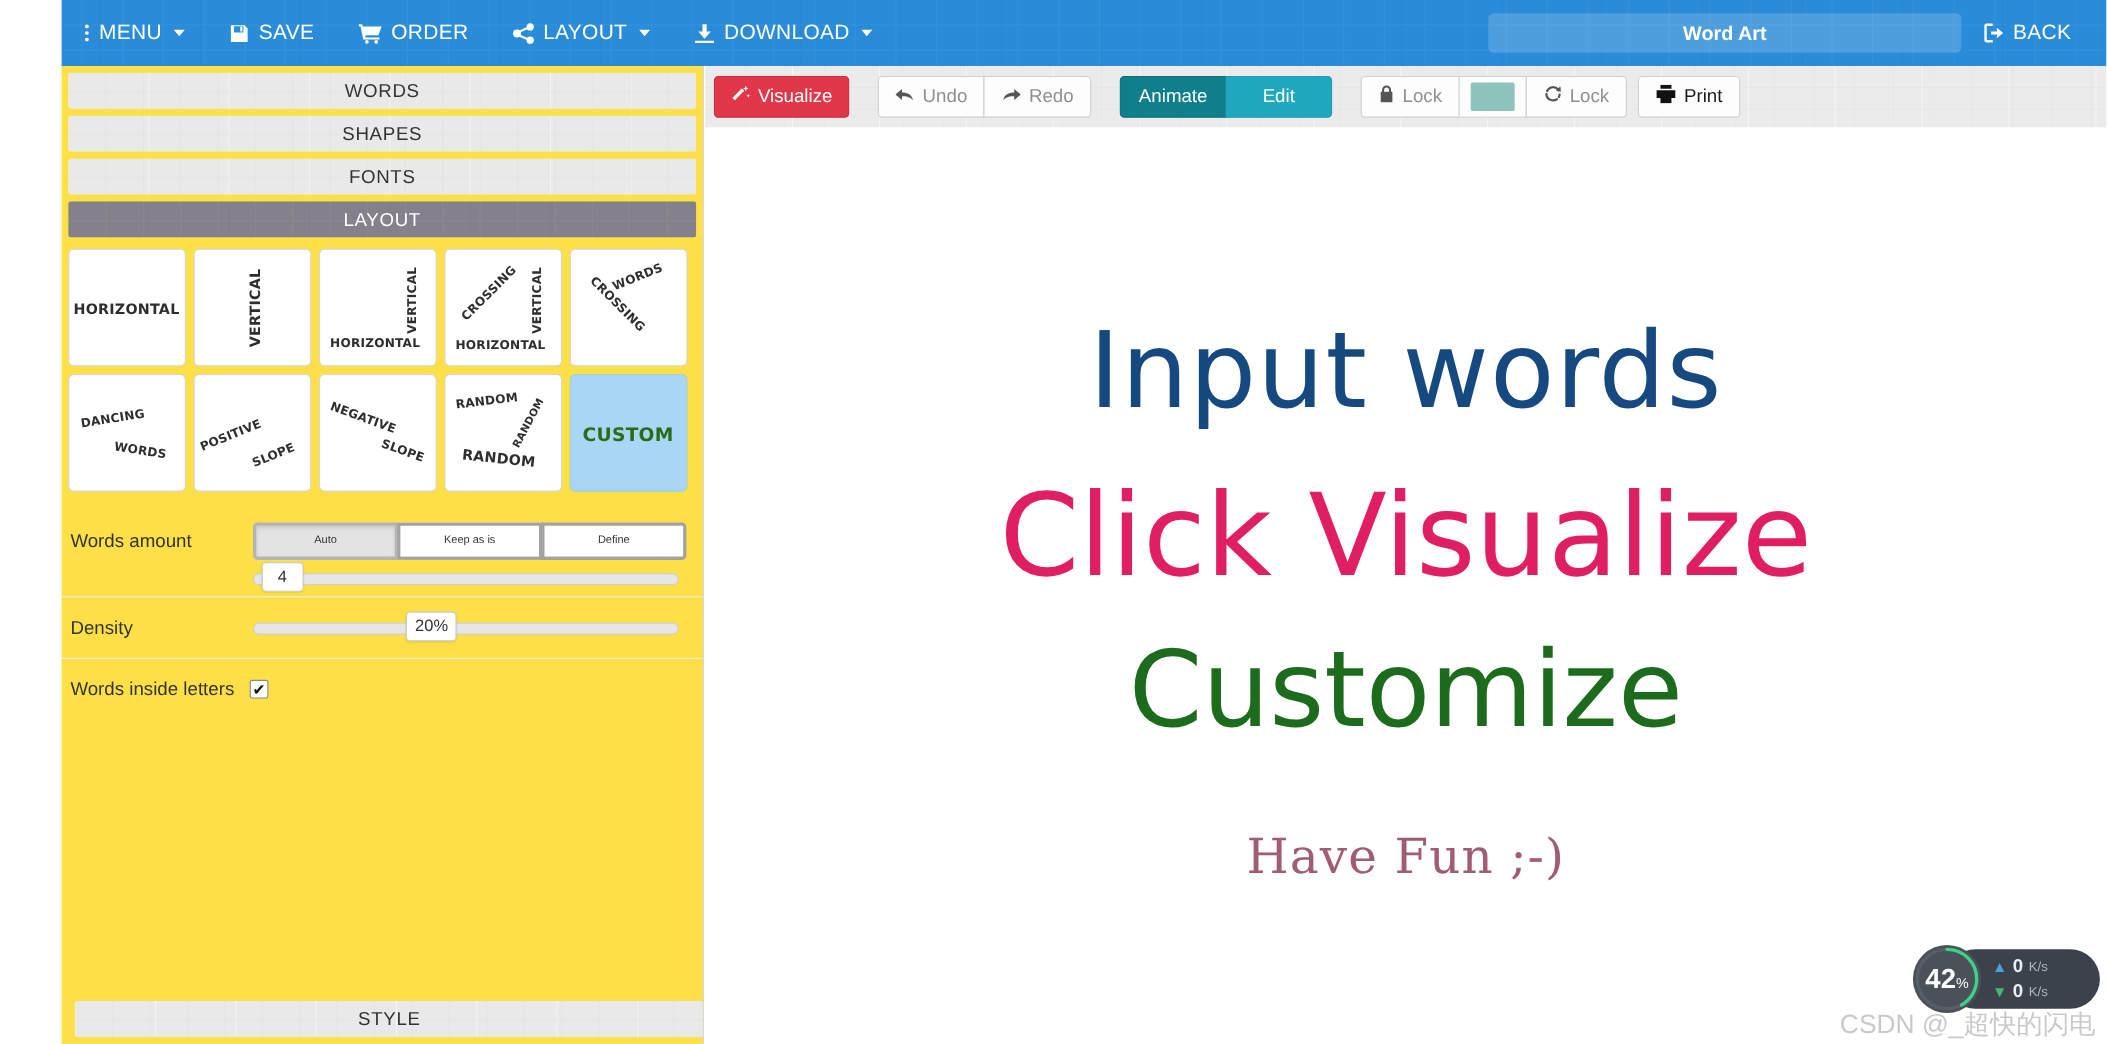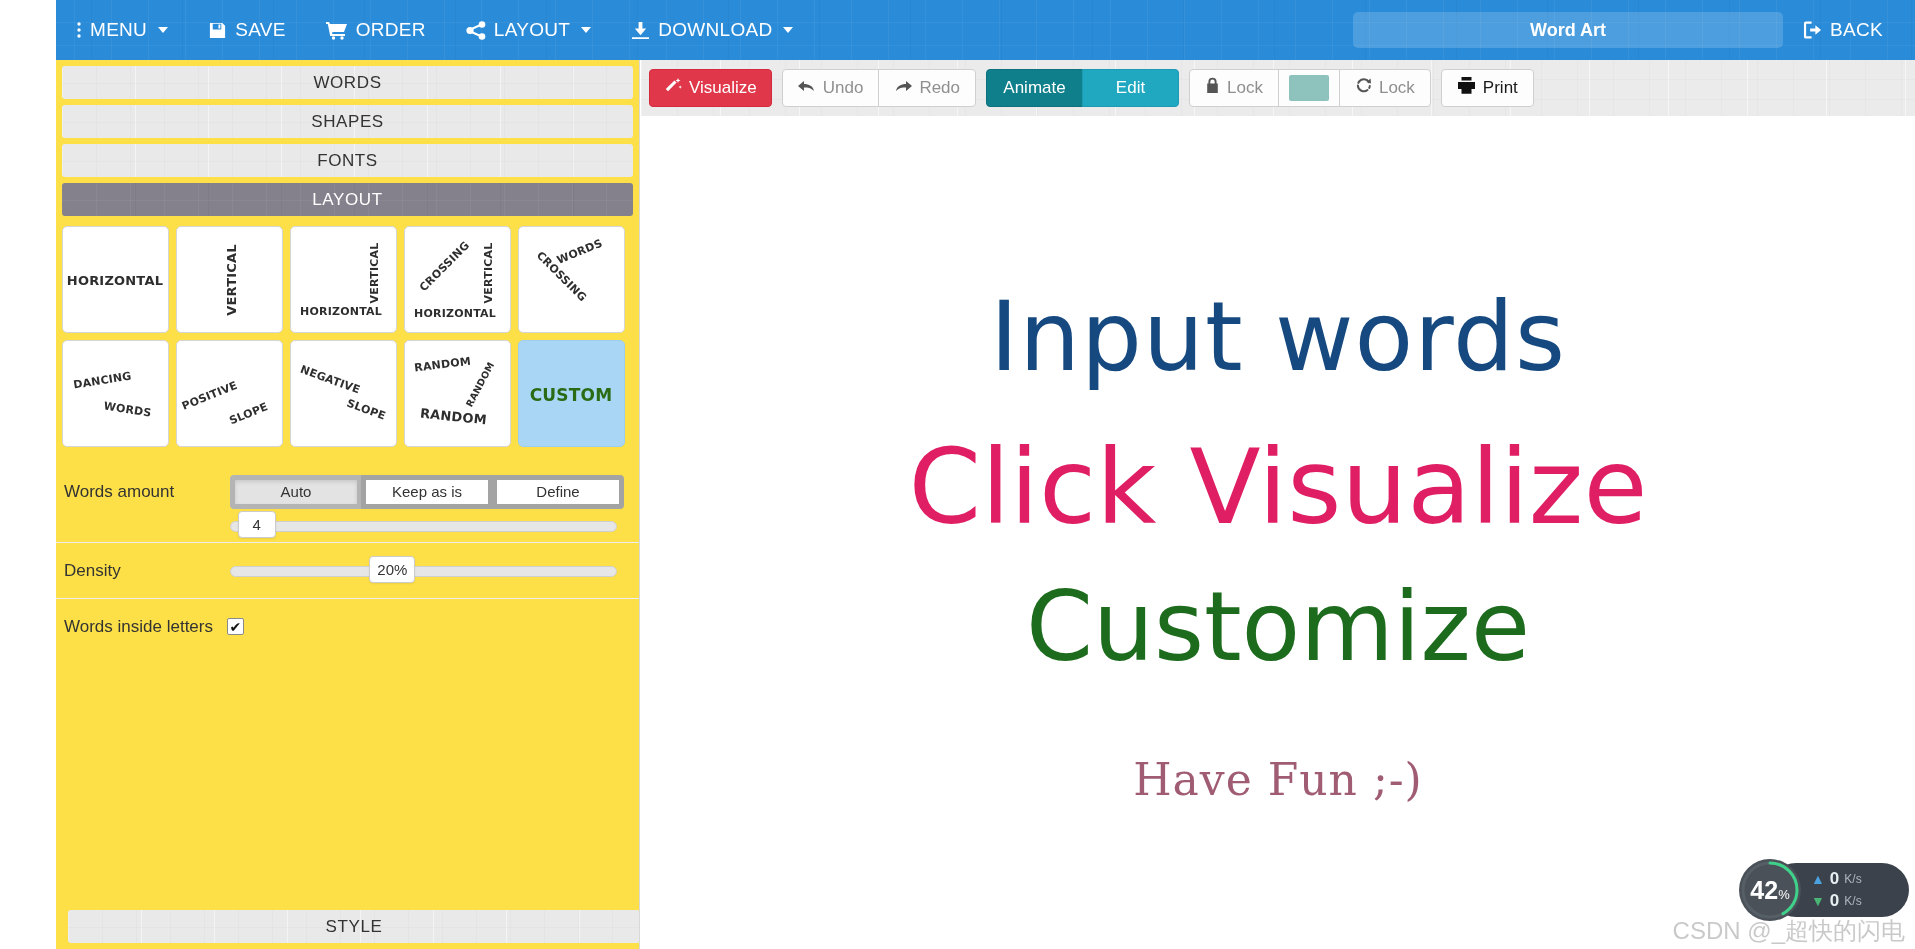--- a/index.html
+++ b/index.html
@@ -99,22 +99,22 @@
     display: flex; align-items: center; padding: 0 6px;
     border-top: 1px solid #ededed; min-height: 53px;
   }
   .ctrl-row.first { border-top: none; margin-top: 18px; }
   .ctrl-label {
     width: 168px; font-size: 17px; color: #333; padding-left: 2px;
   }
   .btn-group { display: flex; }
   .bg-btn {
     height: 34px; min-width: 132px; padding: 0 14px;
-    border: 5px solid #a3a3a3; background: #fff; color: #333;
-    font-size: 15px; display: flex; align-items: center;
+    border: 3px solid #a3a3a3; background: #fff; color: #333;
+    font-size: 10px; display: flex; align-items: center;
     justify-content: center; cursor: pointer; margin-left: -1px;
     font-family: "Liberation Sans", sans-serif;
   }
   .bg-btn:first-child { border-radius: 4px 0 0 4px; margin-left: 0; }
   .bg-btn:last-child { border-radius: 0 4px 4px 0; }
   .bg-btn.active {
     background: #e3e3e3; border-color: #b4b4b4;
     box-shadow: inset 0 2px 4px rgba(0,0,0,.12);
   }
 
@@ -166,21 +166,21 @@
     padding: 0 15px; font-size: 17px; color: #333; cursor: pointer;
     white-space: nowrap; font-family: "Liberation Sans", sans-serif;
   }
   .t2-btn.visualize {
     background: #e0384a; border-color: #d32a3d; color: #fff;
     font-size: 17px; padding: 0 14px; justify-content: space-between;
   }
   .t2-btn.disabled { color: #8f8f8f; }
   .t2-group { display: flex; }
   .t2-group .t2-btn { border-radius: 0; margin-left: -1px; }
-  .t2-group .t2-btn:first-child { border-radius: 4px 0 0 4px; margin-left: 0; }
+  .t2-group .t2-btn:first-child { border-radius: 4px 0 0 4px; margin-left: 16px; }
   .t2-group .t2-btn:last-child { border-radius: 0 4px 4px 0; }
   .t2-btn.animate {
     background: #0f7f8c; border-color: #0d717d; color: #fff;
     min-width: 97px; justify-content: center;
   }
   .t2-btn.edit {
     background: #20a8c0; border-color: #1d9bb2; color: #fff;
     min-width: 97px; justify-content: center;
   }
   .swatch {

